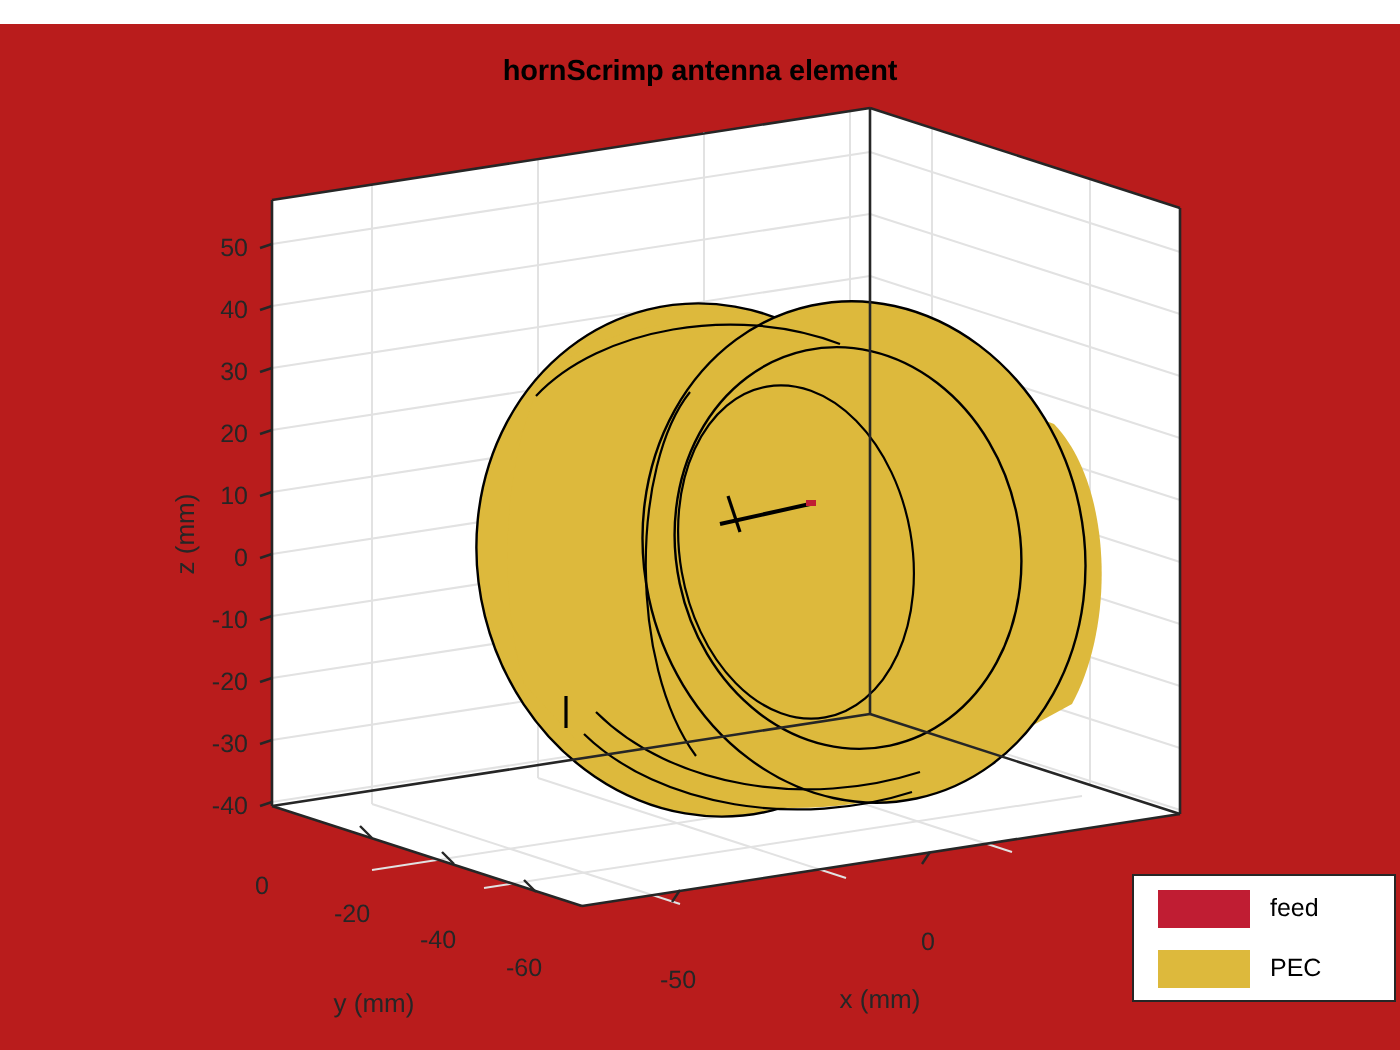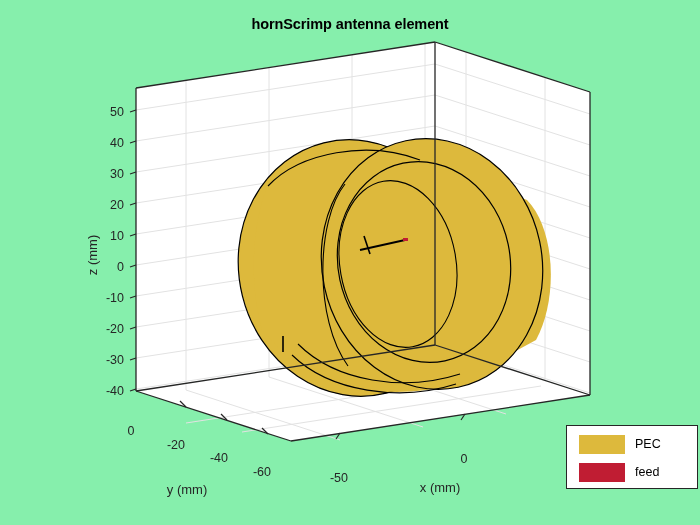--- a/index.html
+++ b/index.html
@@ -3,21 +3,21 @@
 <meta charset="utf-8">
 <style>
   html,body{margin:0;padding:0;}
   body{
     width:700px;height:525px;
     background:#ffffff;
     font-family:"Liberation Sans", sans-serif;
     overflow:hidden;
     position:relative;
   }
-  #figure{position:absolute;inset:0;background:#86efac;}
+  #figure{position:absolute;inset:0;background:#b91c1c;margin-top:12px;}
 
   .title{
     position:absolute;
     top:16px;left:0;width:700px;
     text-align:center;
     font-size:14.5px;
     font-weight:bold;
     color:#000000;
     letter-spacing:-0.1px;
   }
@@ -206,23 +206,23 @@
       <text class="ticklabel" x="339" y="482" text-anchor="middle">-50</text>
       <text class="ticklabel" x="464" y="463" text-anchor="middle">0</text>
     </g>
 
     <text class="axlabel" x="97" y="255" text-anchor="middle" transform="rotate(-90 97 255)">z (mm)</text>
     <text class="axlabel" x="187" y="494" text-anchor="middle">y (mm)</text>
     <text class="axlabel" x="440" y="492" text-anchor="middle">x (mm)</text>
   </svg>
 
   <div class="legend">
+    <div class="legend-row second">
+      <span class="swatch" style="background:#c01d33"></span>
+      <span class="legend-text">feed</span>
+    </div>
     <div class="legend-row">
       <span class="swatch" style="background:#ddb93c"></span>
       <span class="legend-text">PEC</span>
     </div>
-    <div class="legend-row second">
-      <span class="swatch" style="background:#c01d33"></span>
-      <span class="legend-text">feed</span>
-    </div>
   </div>
 
 </div>
 
 </body></html>

